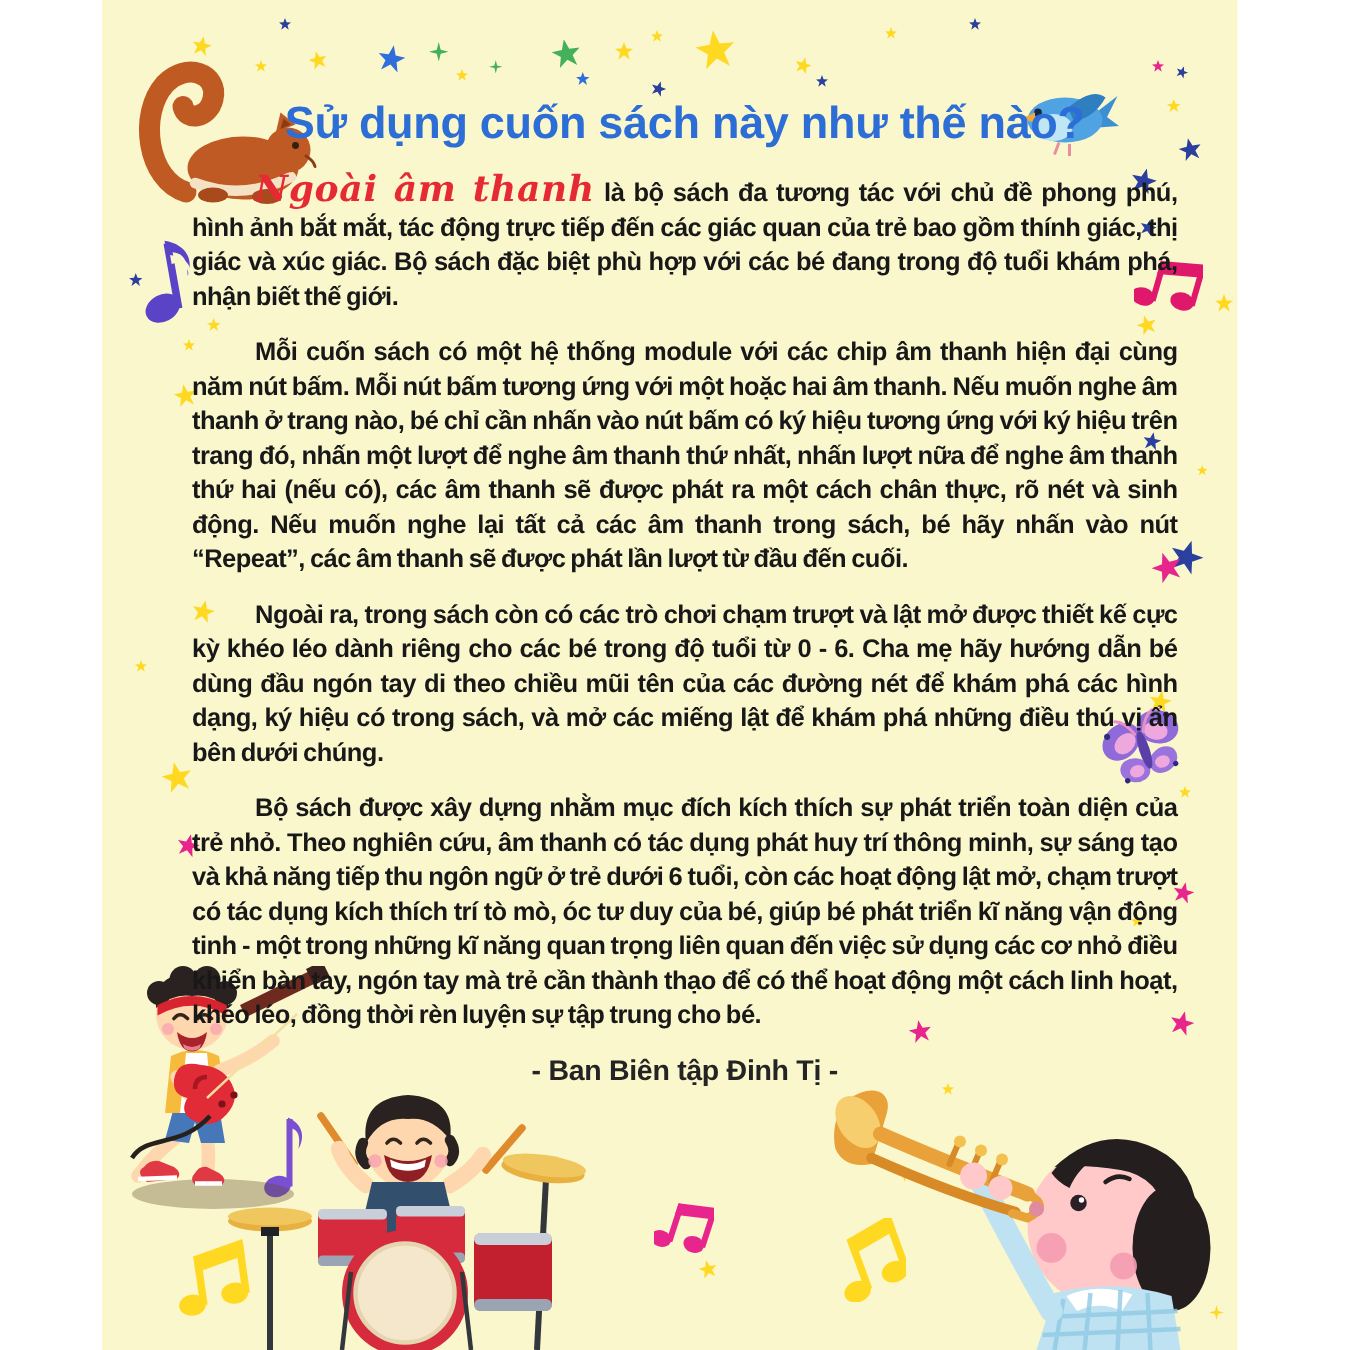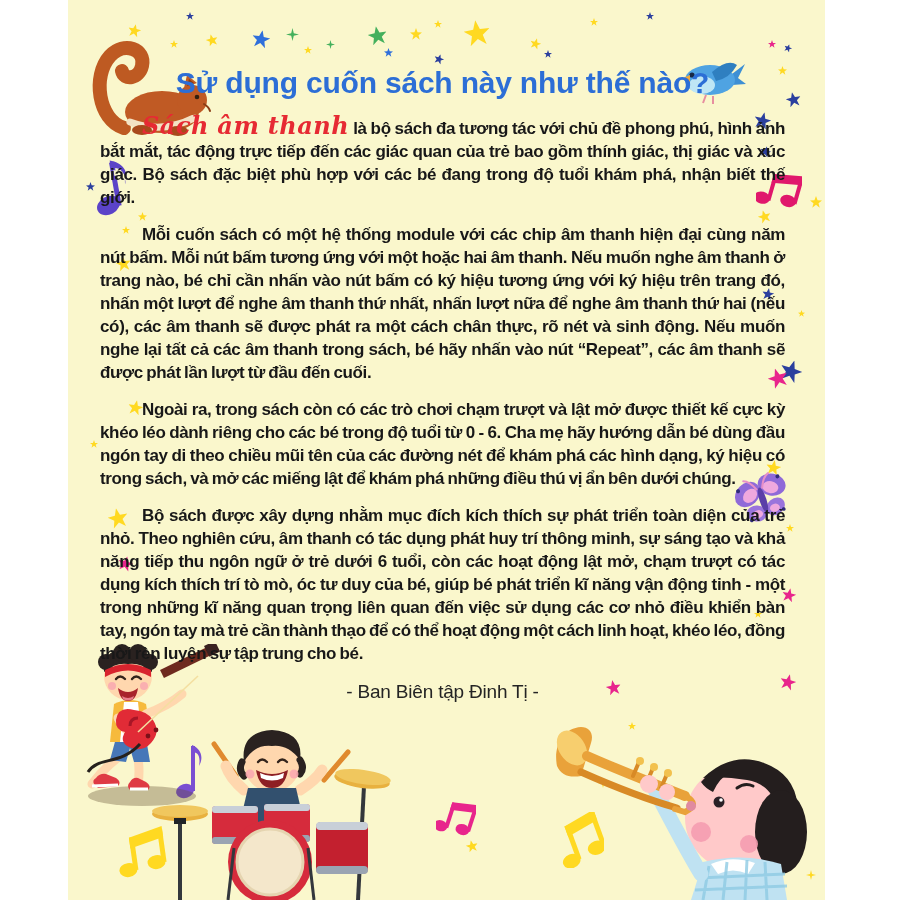--- a/index.html
+++ b/index.html
@@ -1,26 +1,26 @@
 <!DOCTYPE html>
 <html><head>
 <meta charset="utf-8">
 <style>
   html,body{margin:0;padding:0;}
   body{width:900px;height:900px;background:#ffffff;position:relative;overflow:hidden;
        font-family:"Liberation Sans",sans-serif;}
   .sheet{position:absolute;left:68px;top:0;width:757px;height:900px;background:#FAF7CC;}
-  .content{position:relative;z-index:3;padding:0 40px 0 32px;}
+  .content{position:relative;z-index:3;padding:0 40px 0 60px;}
   h1.title{margin:66px 0 0 0;text-align:center;font-size:30px;line-height:34px;
            color:#2C6ED6;font-weight:bold;letter-spacing:-0.2px;}
   p.para{margin:14px 0 0 0;font-size:17px;line-height:23px;color:#181818;font-weight:bold;
          text-align:justify;text-indent:42px;letter-spacing:-0.35px;word-spacing:-1px;}
   .brand{color:#E62A33;font-family:"DejaVu Serif",serif;font-style:italic;font-weight:bold;
          font-size:24px;letter-spacing:0.5px;}
-  p.signature{margin:16px 0 0 0;text-align:center;font-size:19px;font-weight:normal;color:#242424;
+  p.signature{margin:16px 0 0 0;text-align:center;font-size:19px;font-weight:bold;color:#242424;
               letter-spacing:-0.2px;}
   .dec{position:absolute;z-index:2;}
   .star{position:absolute;z-index:2;
         clip-path:polygon(50% 0%,63% 36%,100% 38%,71% 60%,81% 97%,50% 73%,19% 97%,29% 60%,0% 38%,37% 36%);}
   .sp4{position:absolute;z-index:2;
        clip-path:polygon(50% 0%,60% 40%,100% 50%,60% 60%,50% 100%,40% 60%,0% 50%,40% 40%);}
   svg{display:block;}
 </style>
 </head>
 <body>
@@ -294,20 +294,20 @@
         <circle cx="101" cy="45" r="4" fill="#F2C14E"></circle>
         <circle cx="115" cy="51" r="4" fill="#F2C14E"></circle>
       <circle cx="96" cy="62" r="9" fill="#FFC9C9"></circle>
         <circle cx="114" cy="70" r="8" fill="#FFC9C9"></circle>
       <circle cx="138" cy="84" r="5" fill="#E08AA0"></circle>
     </svg>
   </div>
 
   <div class="content">
     <h1 class="title">Sử dụng cuốn sách này như thế nào?</h1>
-    <p class="para"><span class="brand">Sách âm thanh</span><span> là bộ sách đa tương tác với chủ đề phong phú, hình ảnh bắt mắt, tác động trực tiếp đến các giác quan của trẻ bao gồm thính giác, thị giác và xúc giác. Bộ sách đặc biệt phù hợp với các bé đang trong độ tuổi khám phá, nhận biết thế giới.</span></p>
+    <p class="para"><span class="brand">Ngoài âm thanh</span><span> là bộ sách đa tương tác với chủ đề phong phú, hình ảnh bắt mắt, tác động trực tiếp đến các giác quan của trẻ bao gồm thính giác, thị giác và xúc giác. Bộ sách đặc biệt phù hợp với các bé đang trong độ tuổi khám phá, nhận biết thế giới.</span></p>
     <p class="para">Mỗi cuốn sách có một hệ thống module với các chip âm thanh hiện đại cùng năm nút bấm. Mỗi nút bấm tương ứng với một hoặc hai âm thanh. Nếu muốn nghe âm thanh ở trang nào, bé chỉ cần nhấn vào nút bấm có ký hiệu tương ứng với ký hiệu trên trang đó, nhấn một lượt để nghe âm thanh thứ nhất, nhấn lượt nữa để nghe âm thanh thứ hai (nếu có), các âm thanh sẽ được phát ra một cách chân thực, rõ nét và sinh động. Nếu muốn nghe lại tất cả các âm thanh trong sách, bé hãy nhấn vào nút “Repeat”, các âm thanh sẽ được phát lần lượt từ đầu đến cuối.</p>
     <p class="para">Ngoài ra, trong sách còn có các trò chơi chạm trượt và lật mở được thiết kế cực kỳ khéo léo dành riêng cho các bé trong độ tuổi từ 0 - 6. Cha mẹ hãy hướng dẫn bé dùng đầu ngón tay di theo chiều mũi tên của các đường nét để khám phá các hình dạng, ký hiệu có trong sách, và mở các miếng lật để khám phá những điều thú vị ẩn bên dưới chúng.</p>
     <p class="para">Bộ sách được xây dựng nhằm mục đích kích thích sự phát triển toàn diện của trẻ nhỏ. Theo nghiên cứu, âm thanh có tác dụng phát huy trí thông minh, sự sáng tạo và khả năng tiếp thu ngôn ngữ ở trẻ dưới 6 tuổi, còn các hoạt động lật mở, chạm trượt có tác dụng kích thích trí tò mò, óc tư duy của bé, giúp bé phát triển kĩ năng vận động tinh - một trong những kĩ năng quan trọng liên quan đến việc sử dụng các cơ nhỏ điều khiển bàn tay, ngón tay mà trẻ cần thành thạo để có thể hoạt động một cách linh hoạt, khéo léo, đồng thời rèn luyện sự tập trung cho bé.</p>
     <p class="signature">- Ban Biên tập Đinh Tị -</p>
   </div>
 
 </div>
 
 </body></html>

